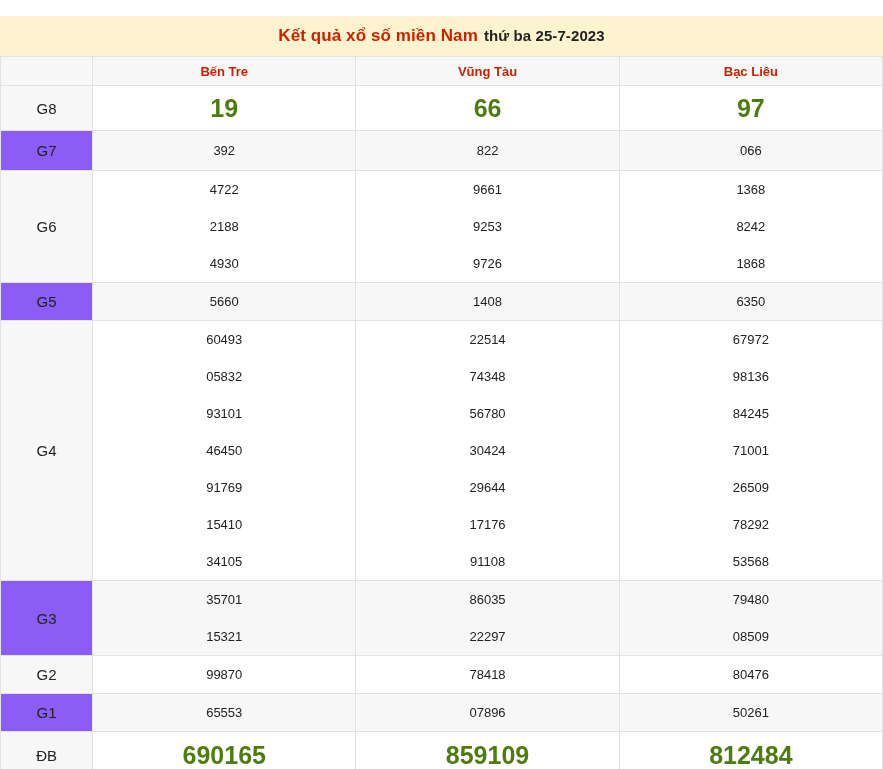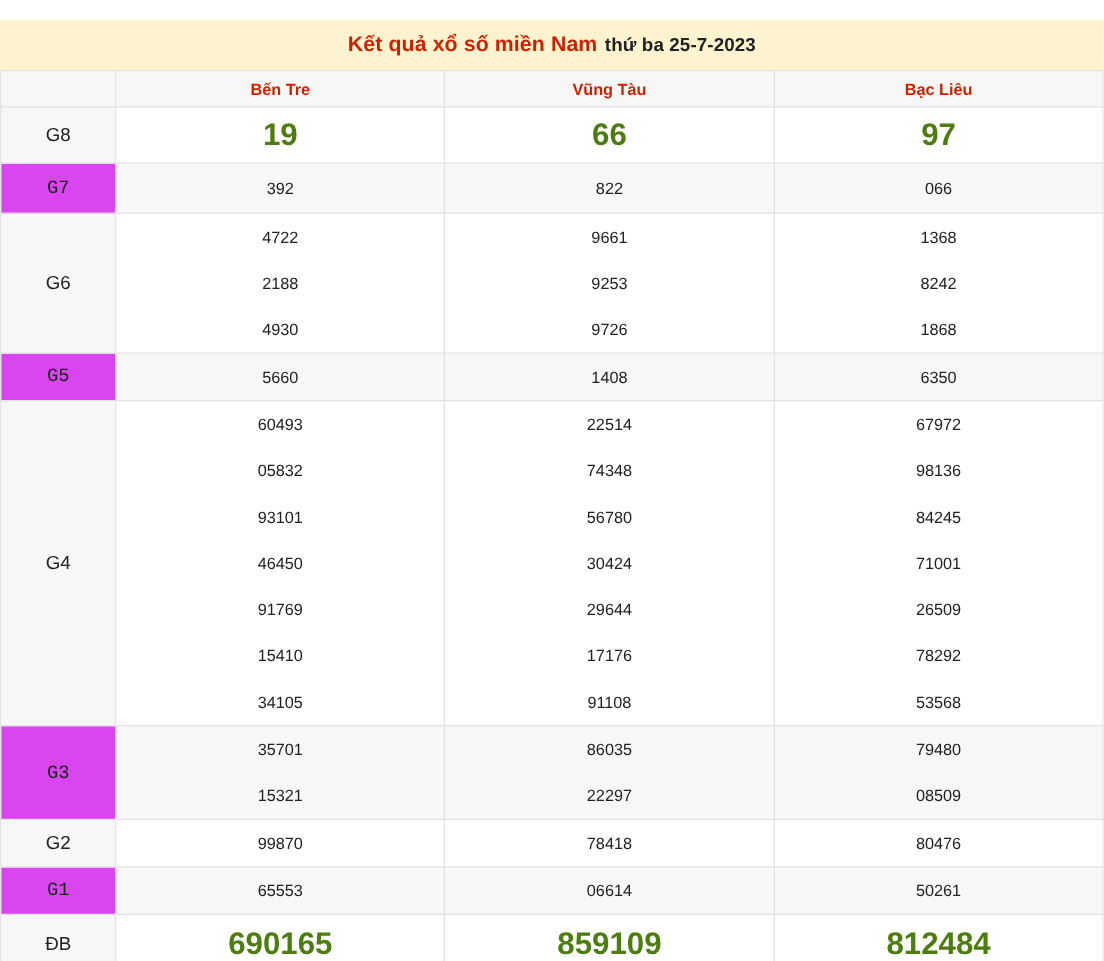--- a/index.html
+++ b/index.html
@@ -72,21 +72,21 @@
     font-size: 15px;
     color: #222222;
     font-weight: normal;
   }
   td.values {
     background: #ffffff;
     font-size: 13px;
     color: #222222;
   }
   tr.alt td.values { background: #f7f7f7; }
-  tr.alt td.rowlabel { background: #d946ef; font-family: Liberation Mono, monospace; }
+  tr.alt td.rowlabel { background: #8b5cf6; }
   .num-list div {
     line-height: 37px;
     height: 37px;
   }
   td.values.big {
     font-size: 25px;
     color: #4d7c0f;
     font-weight: bold;
   }
   td.values.big .num-list div { line-height: 44px; height: 44px; }
@@ -297,21 +297,21 @@
       </tr>
       <tr class="g1 alt">
         <td class="rowlabel">G1</td>
         <td class="values">
             <div class="num-list">
               <div>65553</div>
             </div>
           </td>
         <td class="values">
             <div class="num-list">
-              <div>06614</div>
+              <div>07896</div>
             </div>
           </td>
         <td class="values">
             <div class="num-list">
               <div>50261</div>
             </div>
           </td>
       </tr>
       <tr class="db">
         <td class="rowlabel">ĐB</td>

